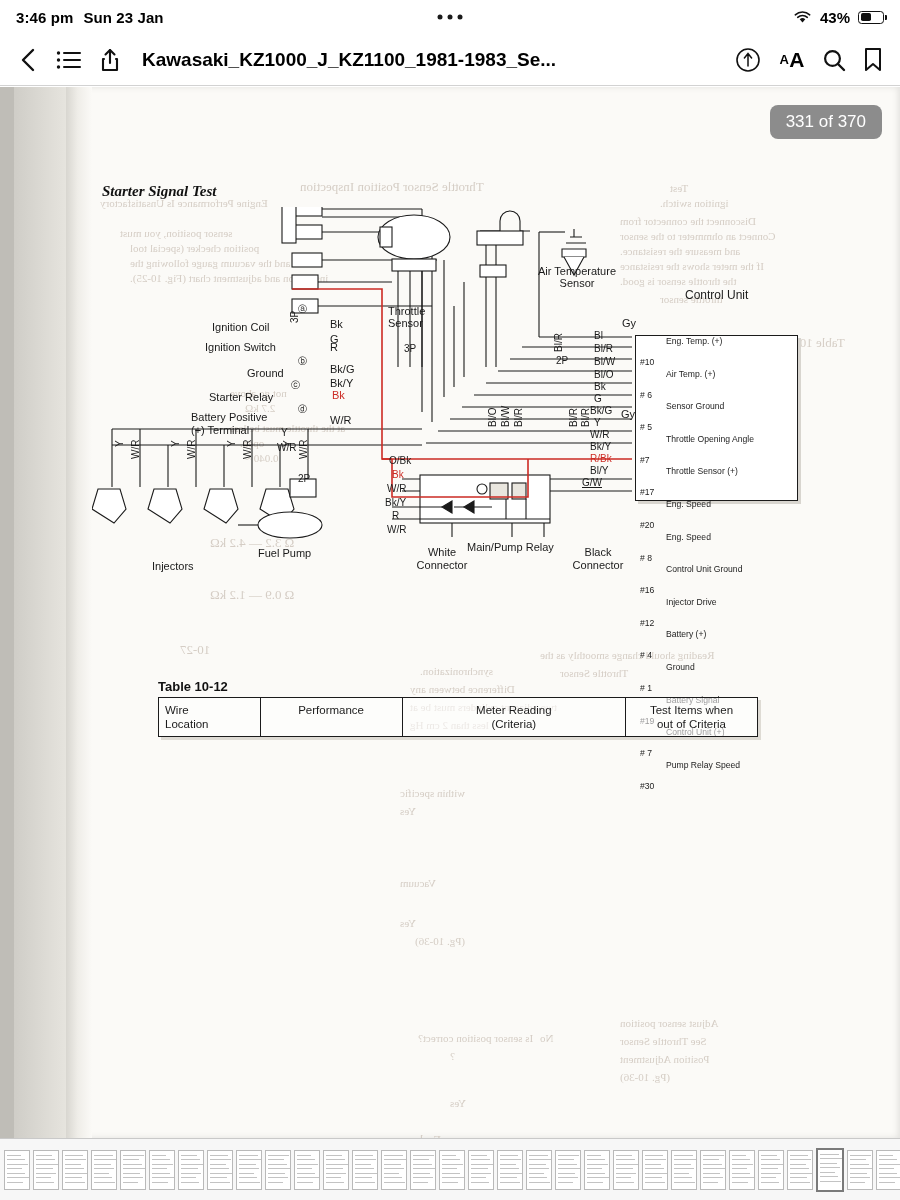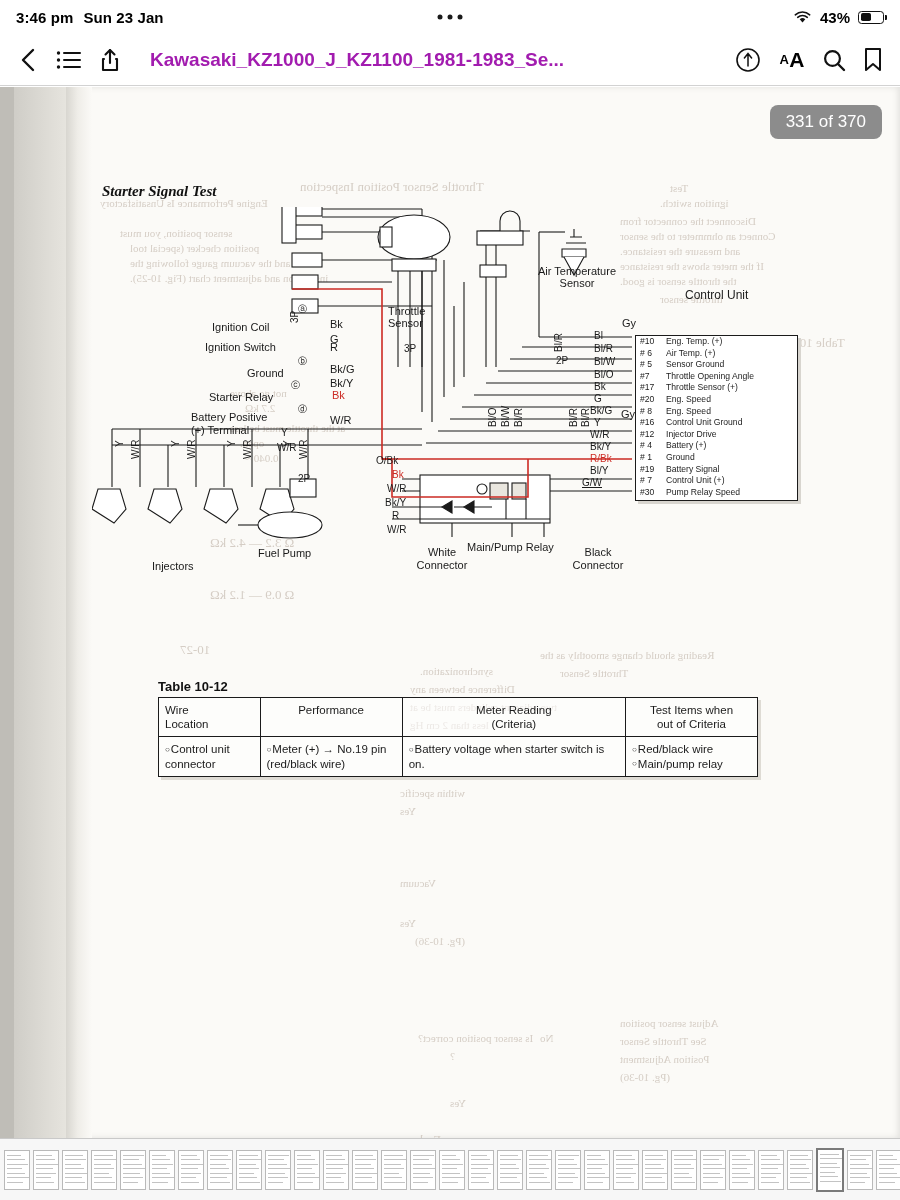--- a/index.html
+++ b/index.html
@@ -46,24 +46,24 @@
   
   .toolbar {
     height: 52px;
     background: #ffffff;
     display:flex; align-items:center;
     padding: 0 18px;
     gap: 18px;
     border-bottom: 1px solid #d2d2d2;
   }
   .tb-title {
-    font-size: 19px; font-weight: 700; color:#a21caf;
+    font-size: 19px; font-weight: 700; color:#000000;
     white-space: nowrap; overflow: hidden; text-overflow: ellipsis;
     flex: 1 1 auto;
-    margin-left: 12px;
+    margin-left: 4px;
   }
   .tb-icon { color:#000; display:flex; align-items:center; justify-content:center; }
   .tb-aa { font-weight: 600; letter-spacing:-0.5px; font-size: 13px; display:flex; align-items:flex-end; gap:1px;}
   .tb-aa .big { font-size: 21px; line-height: 20px; font-weight: 600;}
   .tb-aa .small { font-size: 13px; line-height: 20px; font-weight: 600;}
 
   
   .reader {
     position: absolute;
     top: 87px; left: 0; right: 0; bottom: 62px;
@@ -124,21 +124,21 @@
   .lbl.xs { font-size: 9px; }
   .lbl.vert { transform: rotate(-90deg); transform-origin: left top; }
 
   
   .cunit {
     position:absolute; left: 543px; top: 248px; width: 163px; height: 166px;
     border: 1.4px solid #1b1b1b; background: #fff;
     box-shadow: 3px 3px 0 #d8d5cf;
   }
   .cunit-row { display:flex; font-size: 8.6px; line-height: 11.6px; padding-left: 4px; }
-  .cunit-num { width: 26px; flex:0 0 26px; }
+  .cunit-num { width: 26px; flex:0 0 26px;margin-top:21px; }
   .cunit-txt { flex: 1 1 auto; }
 
   
   .tbl-label {
     position:absolute; left: 66px; top: 592px; font-weight: 700; font-size: 13px; color:#111;
   }
   table.t1012 {
     position:absolute; left: 66px; top: 610px; width: 600px;
     border-collapse: collapse;
     background: rgba(255,255,255,.55);
@@ -533,21 +533,21 @@
     <div class="lbl sm vert" style="left:38px; top:372px;">W/R</div>
     <div class="lbl sm vert" style="left:78px; top:360px;">Y</div>
     <div class="lbl sm vert" style="left:94px; top:372px;">W/R</div>
     <div class="lbl sm vert" style="left:134px; top:360px;">Y</div>
     <div class="lbl sm vert" style="left:150px; top:372px;">W/R</div>
     <div class="lbl sm vert" style="left:190px; top:360px;">Y</div>
     <div class="lbl sm vert" style="left:206px; top:372px;">W/R</div>
 
     <div class="lbl sm" style="left:206px; top:386px;">2P</div>
 
-    <div class="lbl sm" style="left:284px; top:368px;">O/Bk</div>
+    <div class="lbl sm" style="left:297px; top:368px;">O/Bk</div>
     <div class="lbl sm" style="left:300px; top:382px; color:#cc2b24;">Bk</div>
     <div class="lbl sm" style="left:295px; top:396px;">W/R</div>
     <div class="lbl sm" style="left:293px; top:410px;">Bk/Y</div>
     <div class="lbl sm" style="left:300px; top:423px;">R</div>
     <div class="lbl sm" style="left:295px; top:437px;">W/R</div>
 
     <div class="lbl" style="left:166px; top:460px;">Fuel Pump</div>
     <div class="lbl" style="left:60px; top:473px;">Injectors</div>
     <div class="lbl" style="left:318px; top:459px; width:64px; text-align:center; white-space:normal; line-height:13px;">White Connector</div>
     <div class="lbl" style="left:375px; top:454px;">Main/Pump Relay</div>
@@ -557,29 +557,20 @@
     <table class="t1012">
       <thead>
         <tr>
           <th class="left" style="width:100px;">Wire<br>Location</th>
           <th style="width:140px;">Performance</th>
           <th style="width:220px;">Meter Reading<br>(Criteria)</th>
           <th style="width:130px;">Test Items when<br>out of Criteria</th>
         </tr>
       </thead>
       <tbody>
-        <tr>
-          <td class="cellmark">Control unit connector</td>
-          <td class="cellmark">Meter (+) → No.19 pin (red/black wire)</td>
-          <td class="cellmark">Battery voltage when starter switch is on.</td>
-          <td>
-            <div class="cellmark">Red/black wire</div>
-            <div class="cellmark">Main/pump relay</div>
-          </td>
-        </tr>
       </tbody>
     </table>
 
   </div>
 </div>
 
 <div class="thumbstrip" id="thumbstrip">
     <div class="thumb">
       <i style="top: 4px; width: 60%;"></i>
       <i style="top: 8.5px; width: 73%;"></i>

